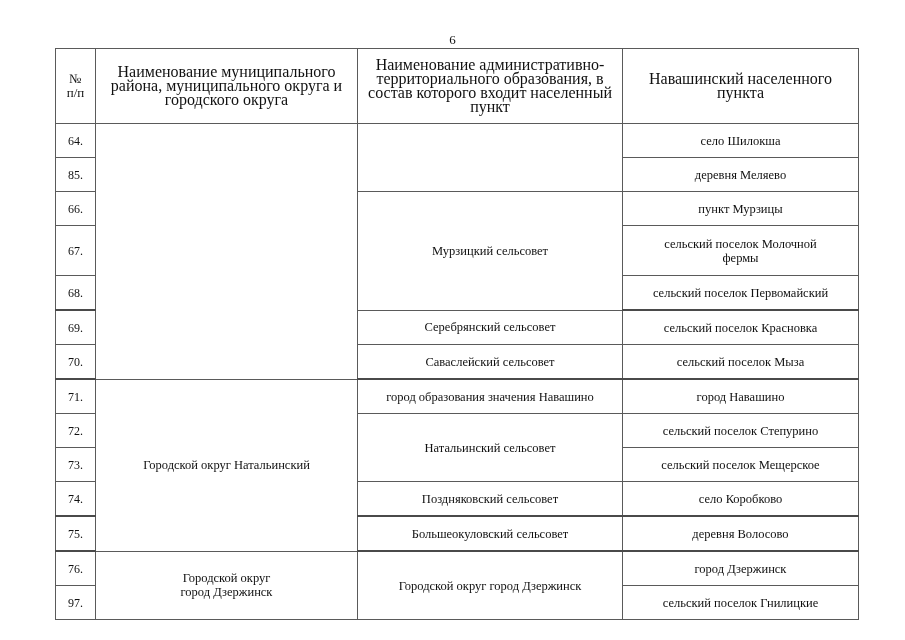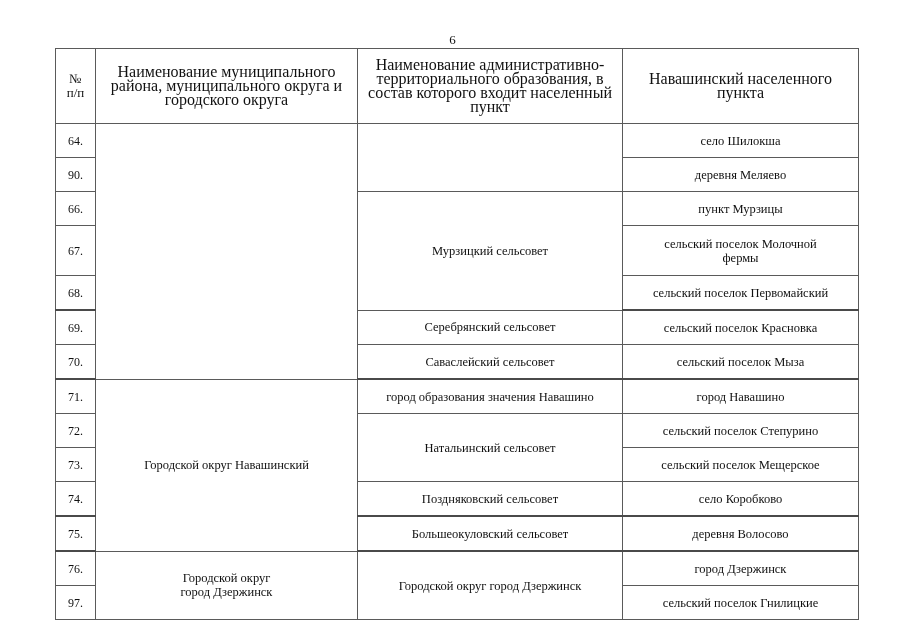--- a/index.html
+++ b/index.html
@@ -108,21 +108,21 @@
     <tbody>
 
       <tr>
         <td class="num">64.</td>
         <td rowspan="7"></td>
         <td rowspan="2"></td>
         <td>село Шилокша</td>
       </tr>
 
       <tr>
-        <td class="num">90.</td>
+        <td class="num">85.</td>
         <td>деревня Меляево</td>
       </tr>
 
       <tr>
         <td class="num">66.</td>
         <td rowspan="3">Мурзицкий сельсовет</td>
         <td>пункт Мурзицы</td>
       </tr>
 
       <tr>
@@ -145,21 +145,21 @@
       </tr>
 
       <tr class="group-end">
         <td class="num">70.</td>
         <td>Саваслейский сельсовет</td>
         <td>сельский поселок Мыза</td>
       </tr>
 
       <tr>
         <td class="num">71.</td>
-        <td rowspan="5">Городской округ Навашинский</td>
+        <td rowspan="5">Городской округ Натальинский</td>
         <td>город образования значения Навашино</td>
         <td>город Навашино</td>
       </tr>
 
       <tr>
         <td class="num">72.</td>
         <td rowspan="2">Натальинский сельсовет</td>
         <td>сельский поселок Степурино</td>
       </tr>
 

